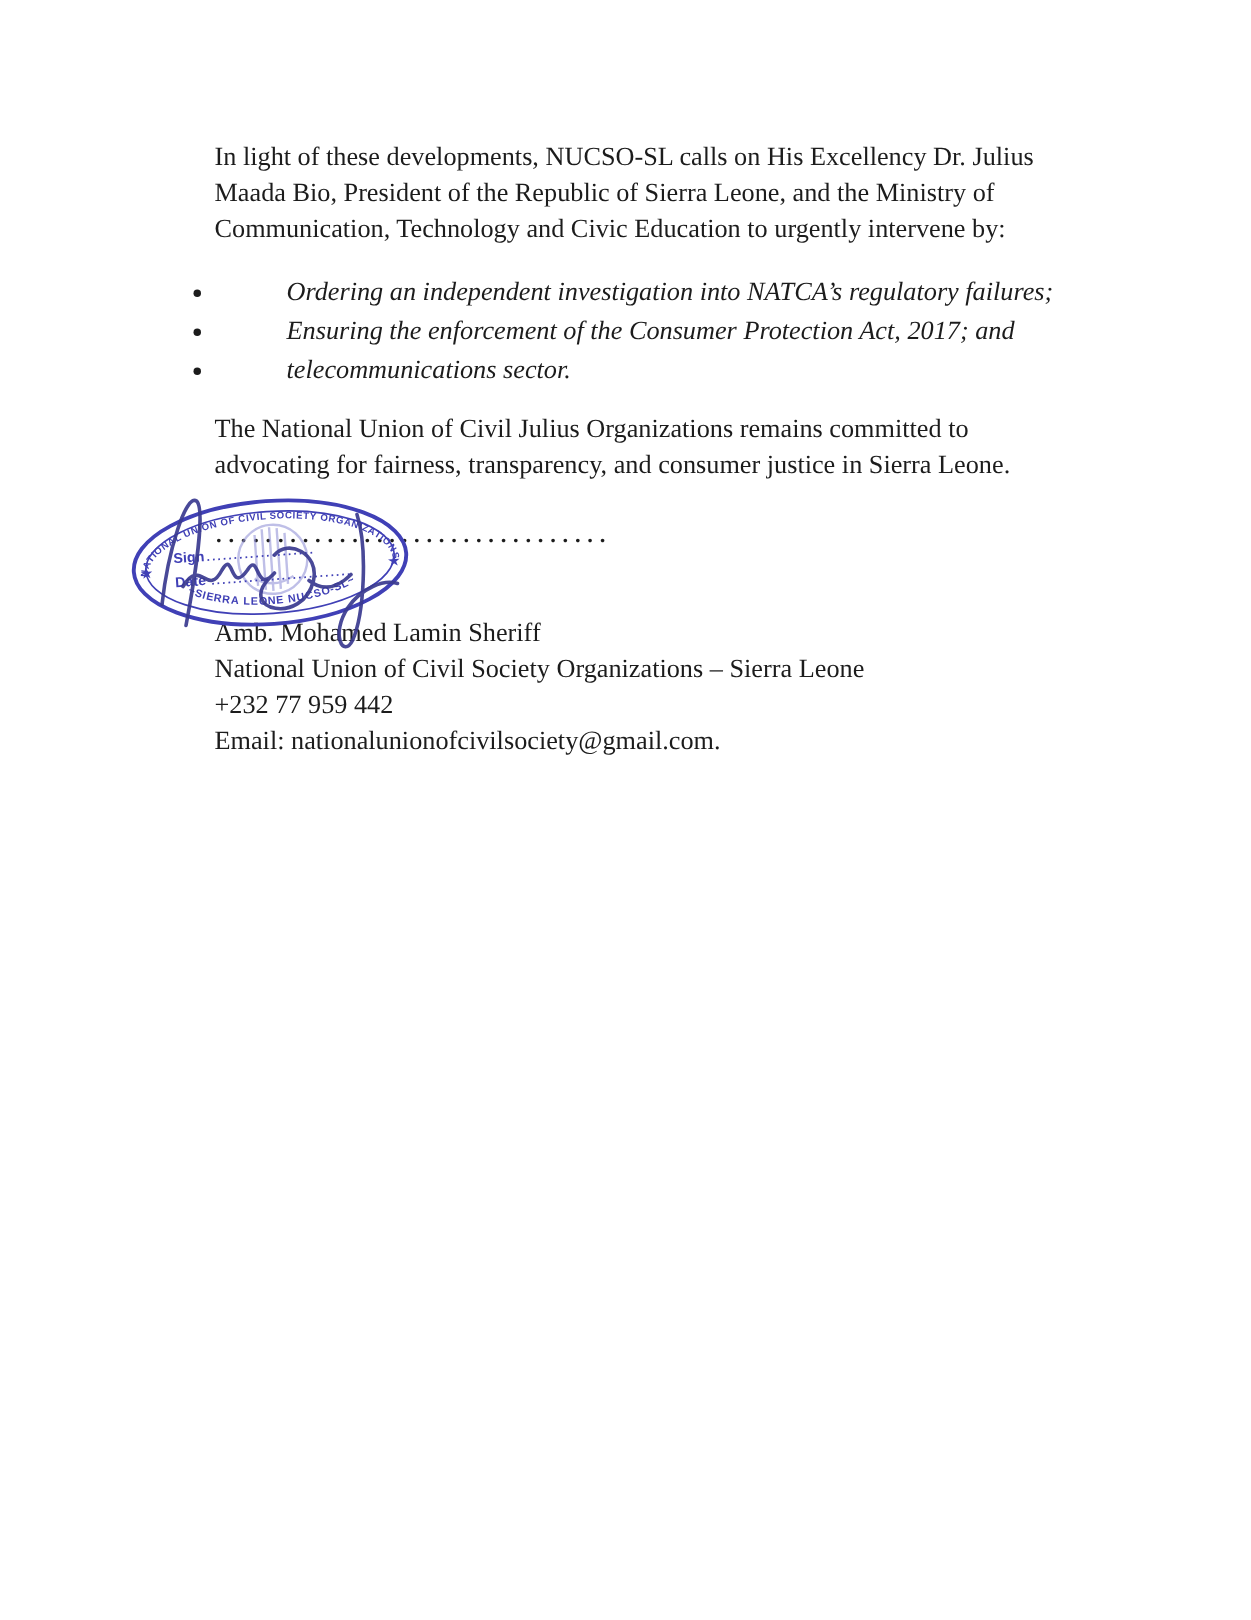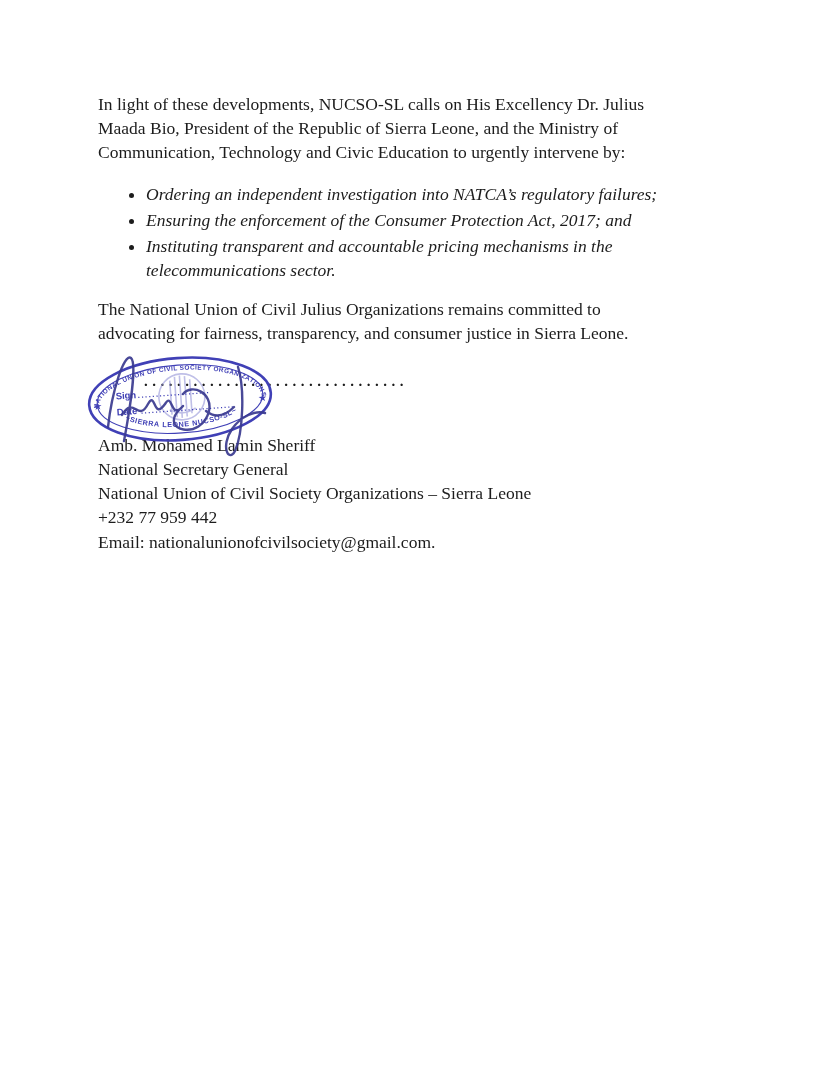--- a/index.html
+++ b/index.html
@@ -14,21 +14,21 @@
   }
   .content {
     position: absolute;
     left: 98px;
     top: 92px;
     width: 660px;
     font-size: 17.5px;
     line-height: 24.2px;
   }
   .para { margin: 0; }
-  .line { white-space: pre; }
+  .line { white-space: pre; margin-left: 45px; }
   ul.action-list {
     margin: 13px 0 0 0;
     padding-left: 48px;
     list-style: disc outside;
     font-style: italic;
   }
   ul.action-list li { margin: 0 0 1.5px 0; }
   .para-2 { margin-top: 15px; }
   .stamp-area {
     position: relative;
@@ -107,21 +107,20 @@
     <p></p>
 
     <ul class="action-list">
       <li>
         <div class="line">Ordering an independent investigation into NATCA’s regulatory failures;</div>
       </li>
       <li>
         <div class="line">Ensuring the enforcement of the Consumer Protection Act, 2017; and</div>
       </li>
       <li>
-        <div class="line">Instituting transparent and accountable pricing mechanisms in the</div>
         <div class="line">telecommunications sector.</div>
       </li>
     </ul>
 
     <p class="para para-2">
       </p>
       <div class="line">The National Union of Civil Julius Organizations remains committed to</div>
       <div class="line">advocating for fairness, transparency, and consumer justice in Sierra Leone.</div>
     <p></p>
 
@@ -162,20 +161,19 @@
         <path class="signature" d="M22,80 C26,44 38,6 45,11 C51,16 44,62 38,94
                  M36,68 C48,48 52,76 62,57 C70,43 67,74 79,57 C87,44 84,74 97,59
                  M94,62 C72,84 116,94 123,64 C127,46 106,36 97,47
                  M120,64 C130,72 140,68 148,60
                  M152,20 C159,42 157,86 149,104 C143,116 134,100 146,82 C155,69 170,63 179,66"></path>
       </svg>
     </div>
 
     <div class="sig-block">
       <div class="line">Amb. Mohamed Lamin Sheriff</div>
-      <div class="line">National Secretary General</div>
       <div class="line">National Union of Civil Society Organizations – Sierra Leone</div>
       <div class="line">+232 77 959 442</div>
       <div class="line">Email: nationalunionofcivilsociety@gmail.com.</div>
     </div>
 
   </div>
 </div>
 
 </body></html>

